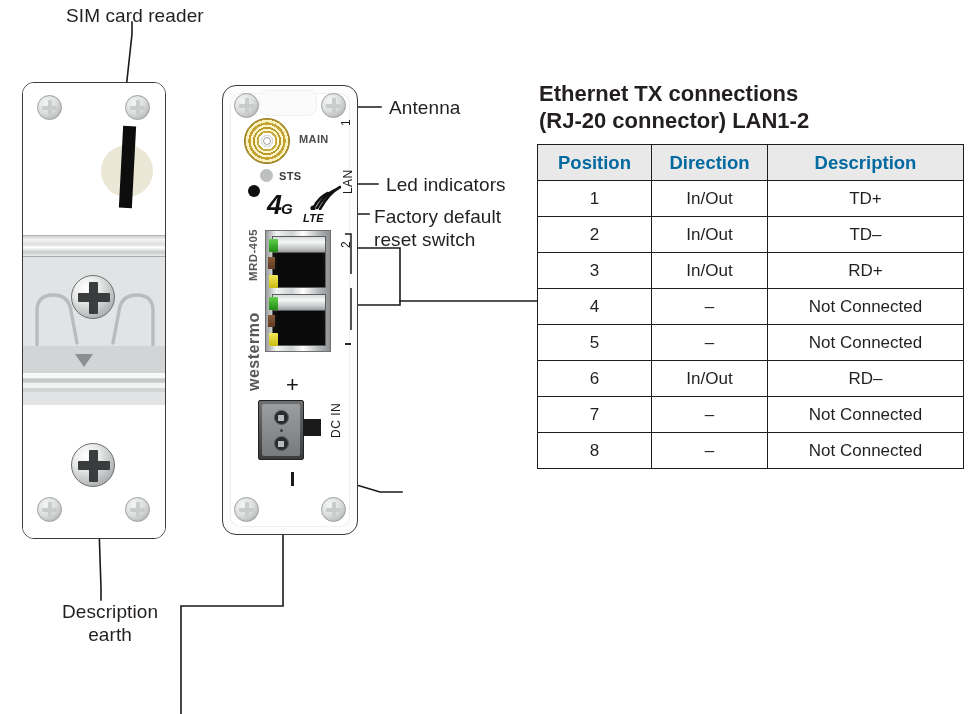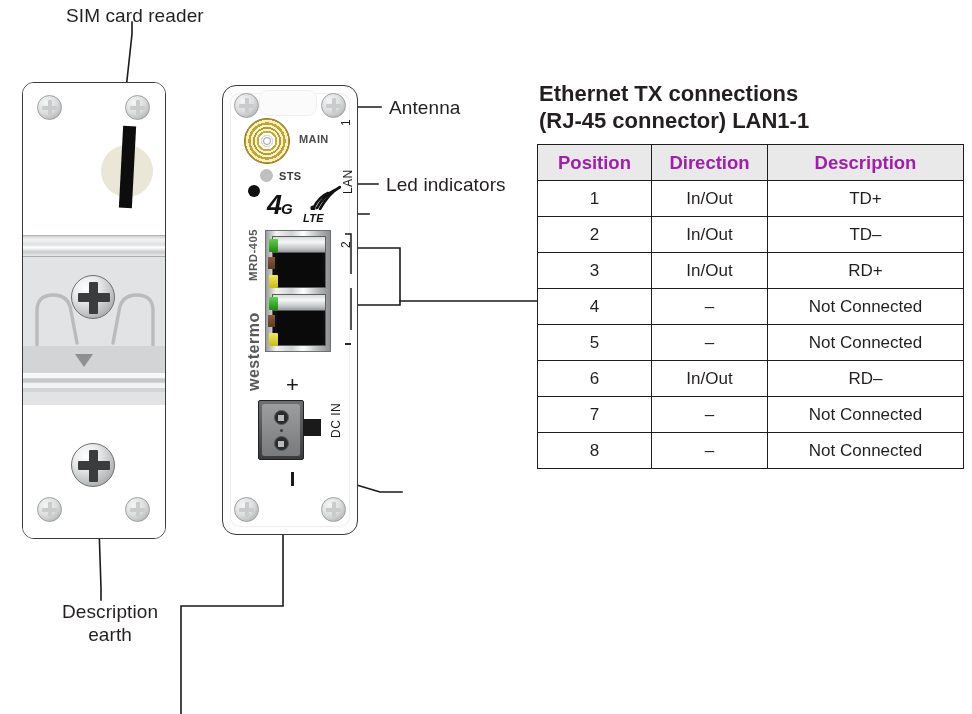--- a/index.html
+++ b/index.html
@@ -278,21 +278,21 @@
   table.pinout th, table.pinout td {
     border: 1.4px solid #1d1d1b;
     text-align: center;
     height: 36px;
     padding: 0 4px;
   }
   table.pinout th {
     background: #e9e9e9;
     font-size: 18.5px;
     font-weight: 700;
-    color: #a21caf;
+    color: #0369a1;
   }
   table.pinout td {
     background: #ffffff;
     font-size: 17px;
     color: #231f20;
   }
   col.c-pos { width: 114px; }
   col.c-dir { width: 116px; }
   col.c-desc { width: 196px; }
 </style>
@@ -322,20 +322,22 @@
       <path d="M283 472 L283 606 L181 606 L181 714"></path>
     </g>
   </svg>
 
   <div class="callout" style="left:66px; top:4px;">SIM card reader</div>
 
   <div class="callout" style="left:389px; top:96px;">Antenna</div>
 
   <div class="callout" style="left:386px; top:173px;">Led indicators</div>
 
+  <div class="callout" style="left:374px; top:205px; text-align:left;">Factory default
+reset switch</div>
 
 
   <div class="callout" style="left:62px; top:600px;">Description
 earth</div>
 
   <div id="rear-view">
     <div class="rear-upper"></div>
 
     <div class="screw-sm" style="left:14px; top:12px;"></div>
     <div class="screw-sm" style="left:102px; top:12px;"></div>
@@ -445,21 +447,21 @@
     <div class="vert vert-up lbl-dcin" style="left:106px; top:352px;">DC IN</div>
 
     <div class="sym-minus" style="left:68px; top:386px;"></div>
 
     <div class="screw-sm" style="left:11px; top:411px;"></div>
     <div class="screw-sm" style="left:98px; top:411px;"></div>
   </div>
 
   <div id="table-wrap">
     <div id="table-title">Ethernet TX connections
-(RJ-45 connector) LAN1-1</div>
+(RJ-20 connector) LAN1-2</div>
 
     <table class="pinout">
       <colgroup>
         <col class="c-pos">
           <col class="c-dir">
           <col class="c-desc">
       </colgroup>
       <thead>
         <tr>
           <th>Position</th>

